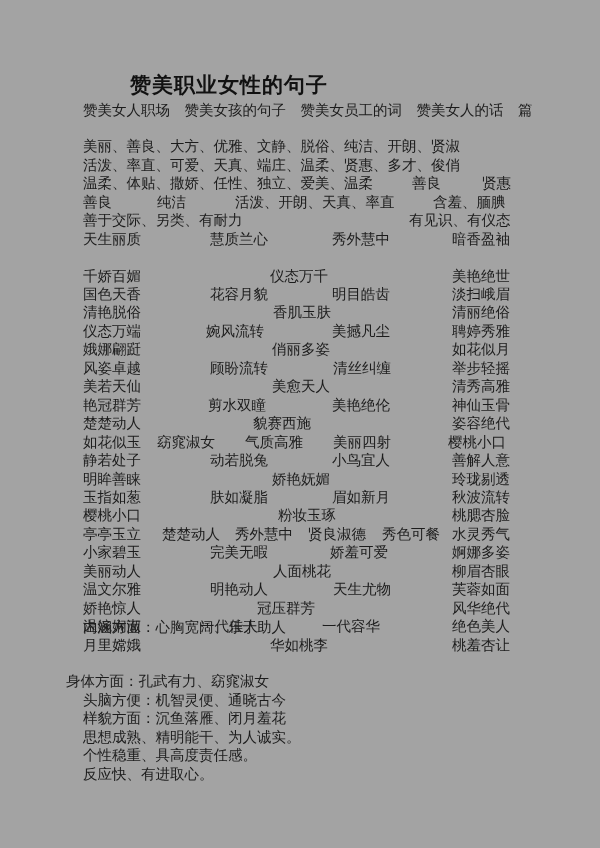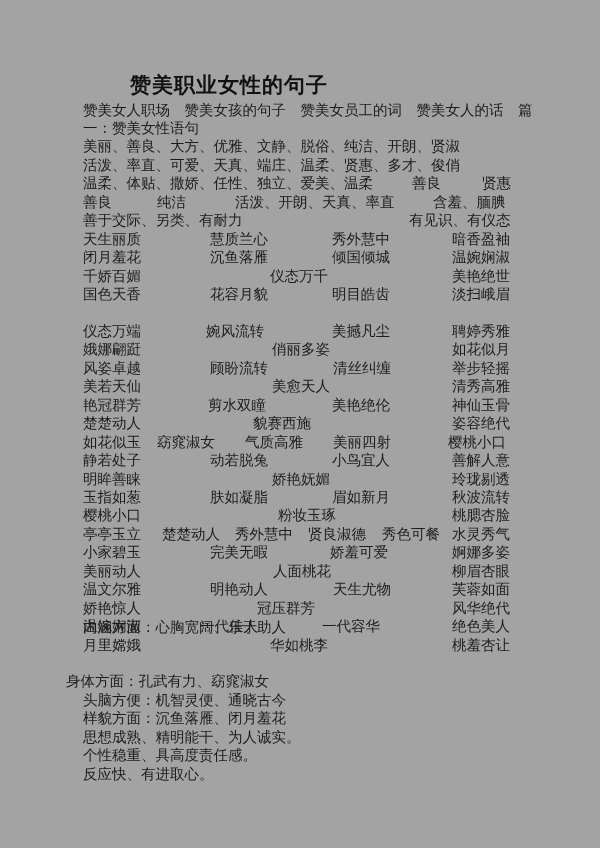--- a/index.html
+++ b/index.html
@@ -54,23 +54,20 @@
 </style>
 </head>
 <body>
 
 <div class="page">
   <div class="title">赞美职业女性的句子</div>
   <div class="doc-body">
       <div class="row" style="top: 100.5px;">
         <span class="run" style="left: 83px;">赞美女人职场　赞美女孩的句子　赞美女员工的词　赞美女人的话　篇</span>
       </div>
-      <div class="row" style="top: 118.95px;">
-        <span class="run" style="left: 83px;">一：赞美女性语句</span>
-      </div>
       <div class="row" style="top: 137.4px;">
         <span class="run" style="left: 83px;">美丽、善良、大方、优雅、文静、脱俗、纯洁、开朗、贤淑</span>
       </div>
       <div class="row" style="top: 155.85px;">
         <span class="run" style="left: 83px;">活泼、率直、可爱、天真、端庄、温柔、贤惠、多才、俊俏</span>
       </div>
       <div class="row" style="top: 174.3px;">
         <span class="run" style="left: 83px;">温柔、体贴、撒娇、任性、独立、爱美、温柔</span>
         <span class="run" style="left: 412px;">善良</span>
         <span class="run" style="left: 482px;">贤惠</span>
@@ -84,36 +81,35 @@
       <div class="row" style="top: 211.2px;">
         <span class="run" style="left: 83px;">善于交际、另类、有耐力</span>
         <span class="run" style="left: 409px;">有见识、有仪态</span>
       </div>
       <div class="row" style="top: 229.65px;">
         <span class="run" style="left: 83px;">天生丽质</span>
         <span class="run" style="left: 210px;">慧质兰心</span>
         <span class="run" style="left: 332px;">秀外慧中</span>
         <span class="run" style="left: 452px;">暗香盈袖</span>
       </div>
-      <div class="row" style="top: 248.1px;">
-        <span class="run" style="left: 83px;">闭月羞花</span>
-        <span class="run" style="left: 210px;">沉鱼落雁</span>
-        <span class="run" style="left: 332px;">倾国倾城</span>
-        <span class="run" style="left: 452px;">温婉娴淑</span>
-      </div>
       <div class="row" style="top: 266.55px;">
         <span class="run" style="left: 83px;">千娇百媚</span>
         <span class="run" style="left: 270px;">仪态万千</span>
         <span class="run" style="left: 452px;">美艳绝世</span>
       </div>
       <div class="row" style="top: 285px;">
         <span class="run" style="left: 83px;">国色天香</span>
         <span class="run" style="left: 210px;">花容月貌</span>
         <span class="run" style="left: 332px;">明目皓齿</span>
         <span class="run" style="left: 452px;">淡扫峨眉</span>
+      </div>
+      <div class="row" style="top: 303.45px;">
+        <span class="run" style="left: 83px;">清艳脱俗</span>
+        <span class="run" style="left: 273px;">香肌玉肤</span>
+        <span class="run" style="left: 452px;">清丽绝俗</span>
       </div>
       <div class="row" style="top: 321.9px;">
         <span class="run" style="left: 83px;">仪态万端</span>
         <span class="run" style="left: 206px;">婉风流转</span>
         <span class="run" style="left: 332px;">美撼凡尘</span>
         <span class="run" style="left: 452px;">聘婷秀雅</span>
       </div>
       <div class="row" style="top: 340.35px;">
         <span class="run" style="left: 83px;">娥娜翩跹</span>
         <span class="run" style="left: 272px;">俏丽多姿</span>

